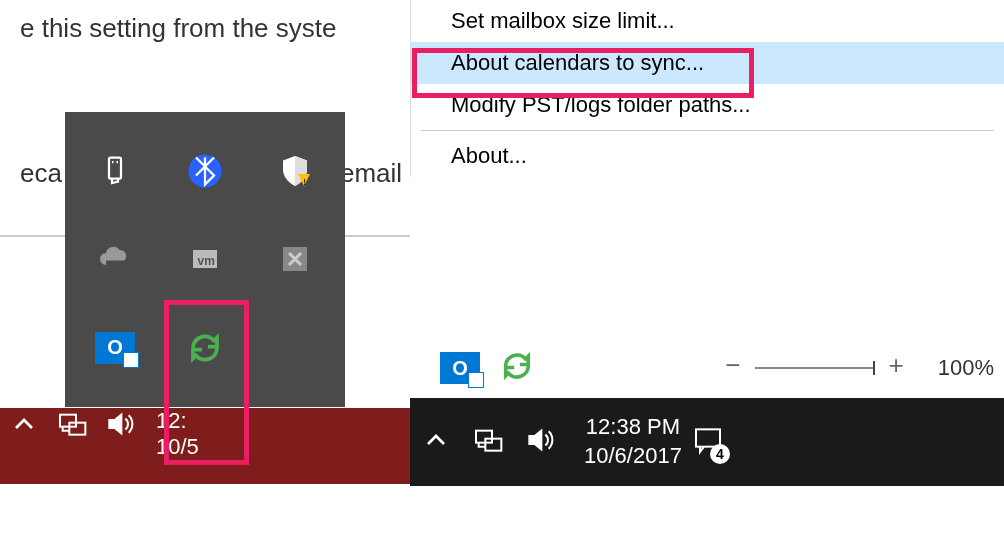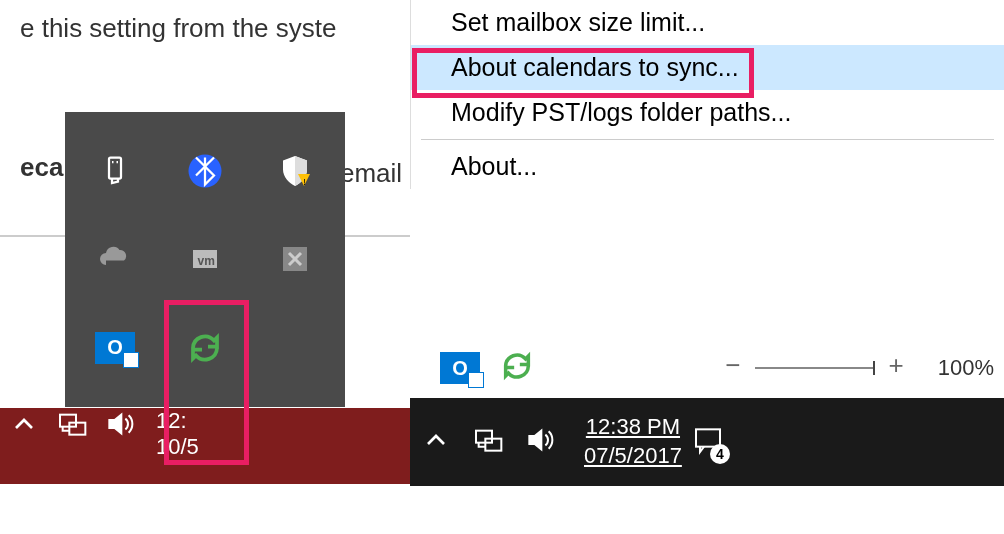--- a/index.html
+++ b/index.html
@@ -16,21 +16,21 @@
     .doc-text {
       position: absolute;
       top: 10px;
       left: 20px;
       font-size: 26px;
       color: #333;
       line-height: 1.4;
     }
     .doc-text .line1 { white-space: nowrap; }
     .doc-text .line2 { white-space: nowrap; }
-    .doc-text .line3 { position: absolute; top: 139px; left: 0; font-weight: bold; }
+    .doc-text .line3 { position: absolute; top: 145px; left: 0; }
     .doc-text .emai { position: absolute; top: 145px; left: 320px; }
     
     
     .hr-line {
       position: absolute;
       top: 235px;
       left: 0;
       width: 410px;
       height: 2px;
       background: #ccc;
@@ -120,21 +120,21 @@
     }
     
     
     .context-menu {
       position: absolute;
       top: 0;
       left: 410px;
       width: 594px;
       background: #fff;
       border-left: 1px solid #ddd;
-      font-size: 25px;
+      font-size: 22px;
     }
     .menu-item {
       padding: 8px 40px;
       white-space: nowrap;
       cursor: default;
     }
     .menu-item.highlighted {
       background: #cce8ff;
     }
     .menu-separator {
@@ -209,21 +209,20 @@
       align-items: center;
       color: #fff;
     }
     .taskbar-right .chevron-up { margin-left: 115px; }
     .taskbar-right .tb-icon { margin: 0 10px; }
     .taskbar-right .time-block {
       margin-left: 18px;
       font-size: 22px;
       line-height: 1.3;
       text-align: center;
-      text-decoration: underline;
     }
     .action-center {
       margin-left: 30px;
       position: relative;
     }
     .action-center .badge {
       position: absolute;
       bottom: -4px;
       right: -6px;
       background: #fff;
@@ -385,21 +384,21 @@
       </svg>
   </div>
   <div class="tb-icon">
     <svg viewBox="0 0 24 24" fill="none" stroke="#fff" stroke-width="1.5">
         <path d="M4 9v6h4l5 4V5l-5 4H4z" fill="#fff"></path>
         <path d="M16 8a5 5 0 010 8M18.5 5.5a9 9 0 010 13"></path>
       </svg>
   </div>
   <div class="time-block">
     <div>12:38 PM</div>
-    <div>07/5/2017</div>
+    <div>10/6/2017</div>
   </div>
   <div class="tb-icon action-center">
     <svg viewBox="0 0 24 24" fill="none" stroke="#fff" stroke-width="1.5">
         <rect x="3" y="4" width="18" height="13"></rect>
         <path d="M9 17l-3 4v-4"></path>
       </svg>
     <div class="badge">4</div>
   </div>
 </div>
 

